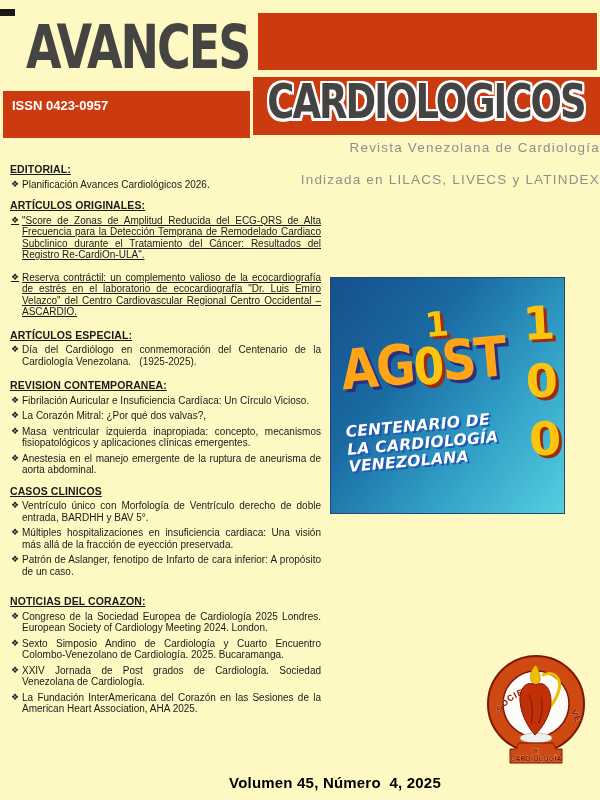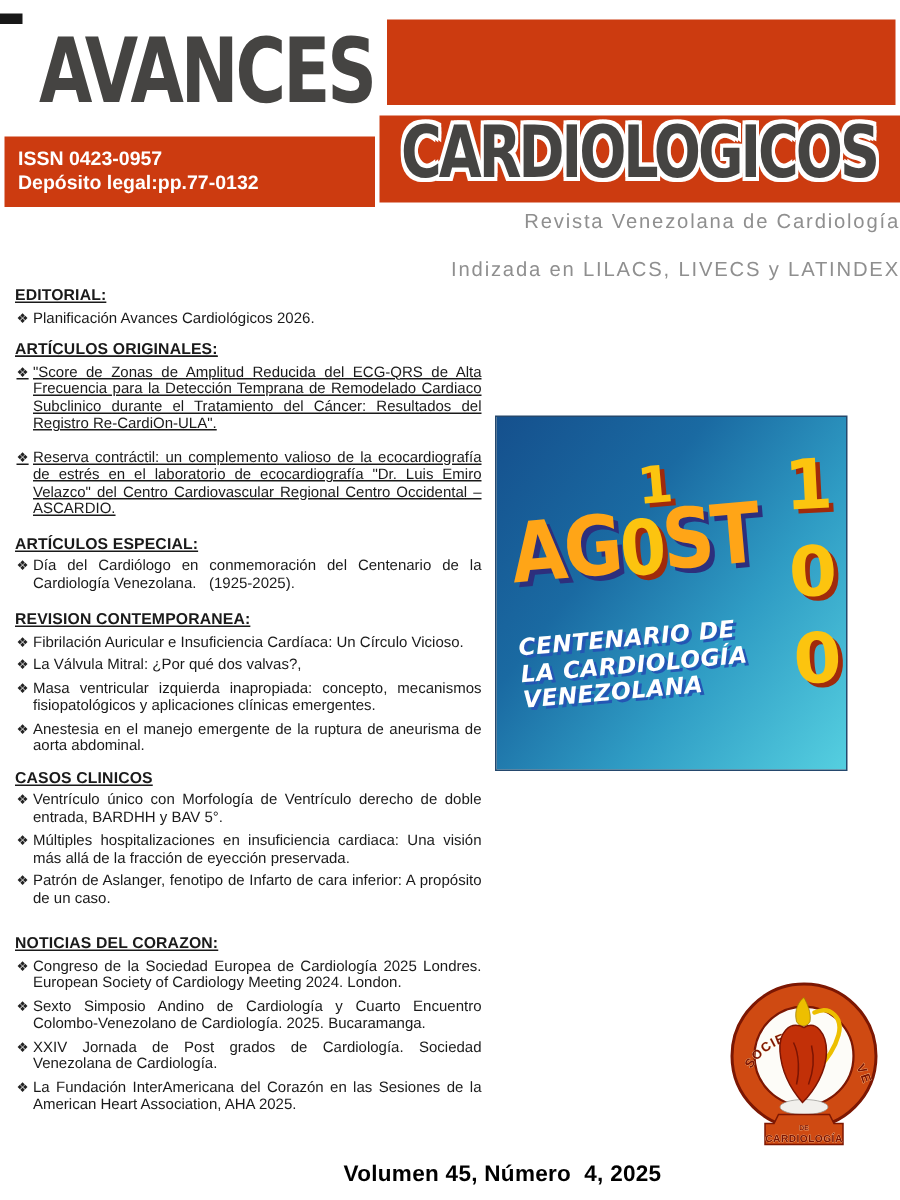--- a/index.html
+++ b/index.html
@@ -1,19 +1,19 @@
 <!DOCTYPE html>
 <html><head>
 <meta charset="utf-8">
 <style>
   * { margin:0; padding:0; box-sizing:border-box; }
   html,body { background:#e8e8e8; }
   .page {
     position:relative; width:600px; height:800px; margin:0 auto;
-    background:#ffffff; overflow:hidden;
+    background:#fef9c3; overflow:hidden;
     font-family:"Liberation Sans", sans-serif; color:#1a1a1a;
   }
   
   .scan-mark { position:absolute; left:0; top:9px; width:15px; height:7px; background:#181818; }
   .red-top    { position:absolute; left:258px; top:13px;  width:339px; height:57px; background:#cc3b10; }
   .red-issn   { position:absolute; left:3px;   top:91px;  width:247px; height:47px; background:#cc3b10; padding:7px 6px 0 9px; }
   .red-card   { position:absolute; left:253px; top:77px;  width:347px; height:58px; background:#cc3b10; }
   .title-avances {
     position:absolute; left:26px; top:12px; color:#454442;
     font-family:"DejaVu Sans", sans-serif; font-weight:bold;
@@ -27,21 +27,21 @@
     transform:scaleY(1.3); transform-origin:left top;
     text-shadow:-2px -2px 0 #fff, 2px -2px 0 #fff, -2px 2px 0 #fff, 2px 2px 0 #fff,
                  0 -2px 0 #fff, 0 2px 0 #fff, -2px 0 0 #fff, 2px 0 0 #fff;
   }
   .issn-line { color:#fff; font-weight:bold; font-size:13px; line-height:16px; white-space:nowrap; }
   .subtitle { position:absolute; left:240px; width:360px; text-align:right;
               color:#8f8f8f; font-size:13.5px; letter-spacing:1.2px; white-space:nowrap; }
   .subtitle.s1 { top:140px; }
   .subtitle.s2 { top:172px; }
   
-  .toc { position:absolute; left:8px; top:164px; width:314px; font-size:10px; line-height:11.5px;margin-top:28px; }
+  .toc { position:absolute; left:8px; top:164px; width:314px; font-size:10px; line-height:11.5px; }
   .sec-heading { font-size:10.5px; font-weight:bold; text-decoration:underline; margin:0 0 3px 2px; letter-spacing:0.1px; }
   .toc-section { margin-bottom:10px; }
   .toc-item { display:flex; margin-bottom:4px; }
   .bullet { flex:0 0 14px; width:14px; font-size:9px; padding-left:3px; color:#222; }
   .item-text { flex:1; text-align:justify; padding-right:1px; }
   .toc-section.s1 .toc-item { margin-bottom:11px; }
   .toc-section.s1 { margin-bottom:12px;text-decoration:underline; }
   .toc-section.s2 { margin-bottom:13px; }
   .toc-section.s4 { margin-bottom:19px; }
   
@@ -69,21 +69,20 @@
 <body>
 
 <div class="page">
 
   <div class="scan-mark"></div>
   <div class="red-top"></div>
   <div class="title-avances">AVANCES</div>
 
   <div class="red-issn">
     <div class="issn-line">ISSN 0423-0957</div>
-    <div class="issn-line">Depósito legal:pp.77-0132</div>
   </div>
 
   <div class="red-card"></div>
   <div class="title-card">CARDIOLOGICOS</div>
 
   <div class="subtitle s1">Revista Venezolana de Cardiología</div>
   <div class="subtitle s2">Indizada en LILACS, LIVECS y LATINDEX</div>
 
   <div class="toc" id="toc">
     <section class="toc-section s0">
@@ -124,21 +123,21 @@
     <section class="toc-section s3">
       <h3 class="sec-heading">REVISION CONTEMPORANEA:</h3>
       <div class="sec-items">
     <div class="toc-item">
       <span class="bullet">❖</span>
       <span class="item-text">Fibrilación Auricular e Insuficiencia Cardíaca: Un Círculo Vicioso.</span>
     </div>
 
     <div class="toc-item">
       <span class="bullet">❖</span>
-      <span class="item-text">La Válvula Mitral: ¿Por qué dos valvas?,</span>
+      <span class="item-text">La Corazón Mitral: ¿Por qué dos valvas?,</span>
     </div>
 
     <div class="toc-item">
       <span class="bullet">❖</span>
       <span class="item-text">Masa ventricular izquierda inapropiada: concepto, mecanismos fisiopatológicos y aplicaciones clínicas emergentes.</span>
     </div>
 
     <div class="toc-item">
       <span class="bullet">❖</span>
       <span class="item-text">Anestesia en el manejo emergente de la ruptura de aneurisma de aorta abdominal.</span>

